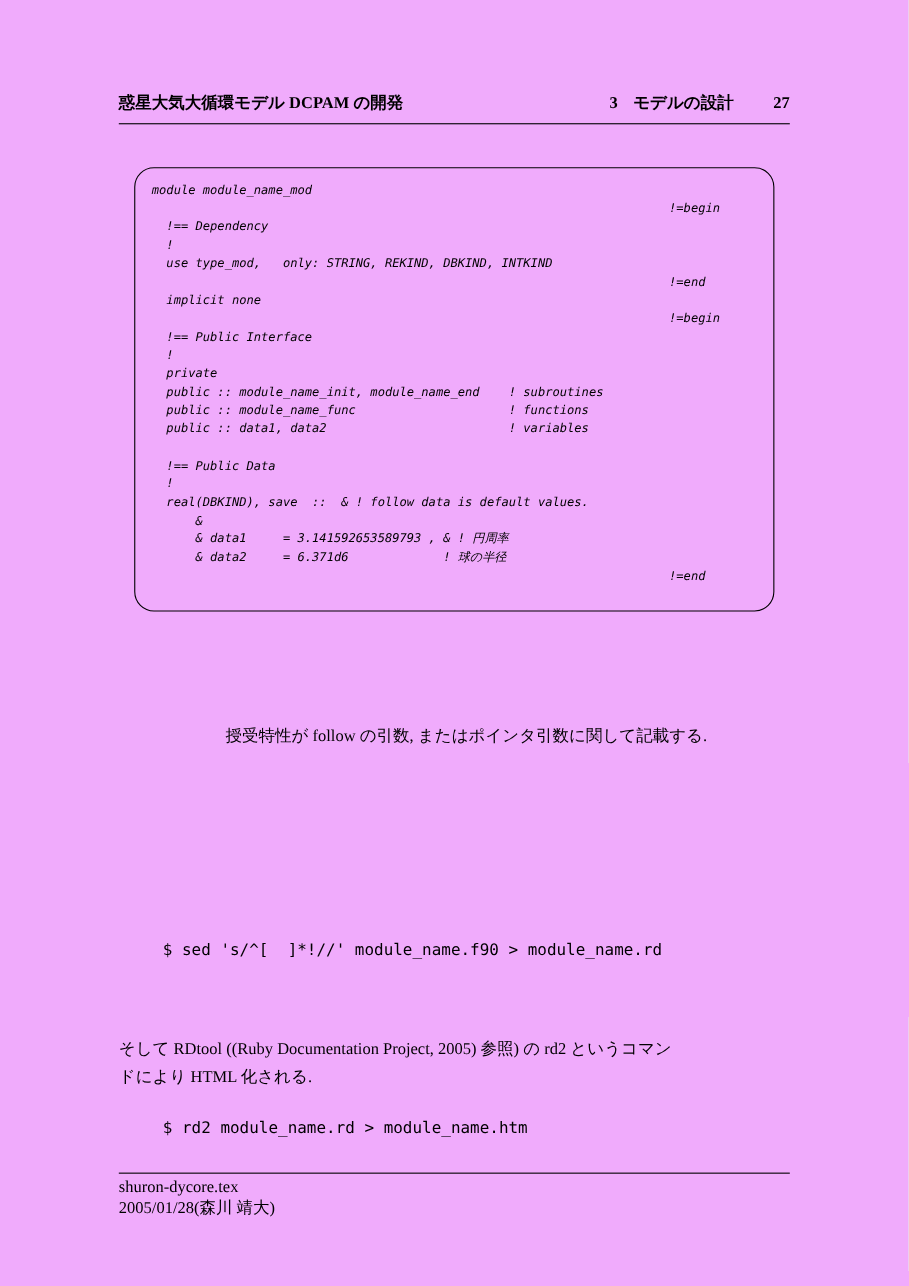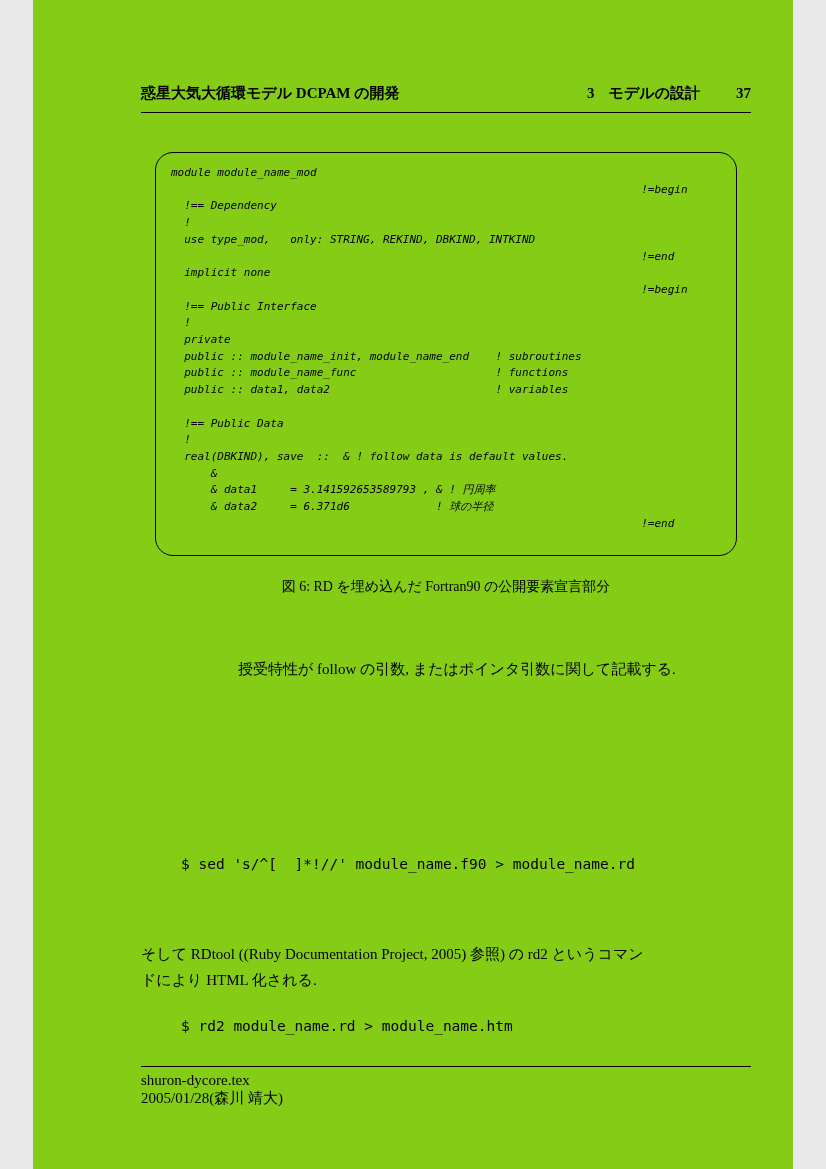--- a/index.html
+++ b/index.html
@@ -1,18 +1,18 @@
 <!DOCTYPE html>
 <html><head>
 <meta charset="utf-8">
 <style>
   html,body { margin:0; padding:0; background:#e8e8e8; }
   .page {
-    position:relative; width:760px; height:1169px; margin:0 auto;
-    background:#84cc16; color:#000000;
+    position:relative; width:826px; height:1169px; margin:0 auto;
+    background:#f0abfc; color:#000000;
     font-family:"Liberation Serif","DejaVu Serif",serif;
     overflow:hidden;
   }
   
   .hdr {
     position:absolute; left:108px; top:84px; width:610px;
     display:flex; justify-content:space-between; align-items:baseline;
     font-weight:bold; font-size:15px; white-space:nowrap;
   }
   .hdr-right { display:flex; align-items:baseline; }
@@ -62,21 +62,21 @@
 </head>
 <body>
 
 <div class="page">
 
   <div class="hdr">
     <span>惑星大気大循環モデル DCPAM の開発</span>
     <span class="hdr-right">
       <span class="hdr-sec-num">3</span>
       <span>モデルの設計</span>
-      <span class="hdr-page">37</span>
+      <span class="hdr-page">27</span>
     </span>
   </div>
   <div class="hdr-rule"></div>
 
   <div class="code-box">
     <pre>module module_name_mod
                                                                        !=begin
   !== Dependency
   !
   use type_mod,   only: STRING, REKIND, DBKIND, INTKIND
@@ -92,21 +92,20 @@
 
   !== Public Data
   !
   real(DBKIND), save  ::  &amp; ! follow data is default values.
       &amp;
       &amp; data1     = 3.141592653589793 , &amp; ! 円周率
       &amp; data2     = 6.371d6             ! 球の半径
                                                                        !=end</pre>
   </div>
 
-  <div class="caption">図 6: RD を埋め込んだ Fortran90 の公開要素宣言部分</div>
 
   <div class="hanging">授受特性が follow の引数, またはポインタ引数に関して記載する.</div>
 
 
 
   <pre class="cmd cmd-1">$ sed 's/^[  ]*!//' module_name.f90 &gt; module_name.rd</pre>
 
   <div class="para para-2">そして RDtool ((Ruby Documentation Project, 2005) 参照) の rd2 というコマン
 ドにより HTML 化される.</div>
 

